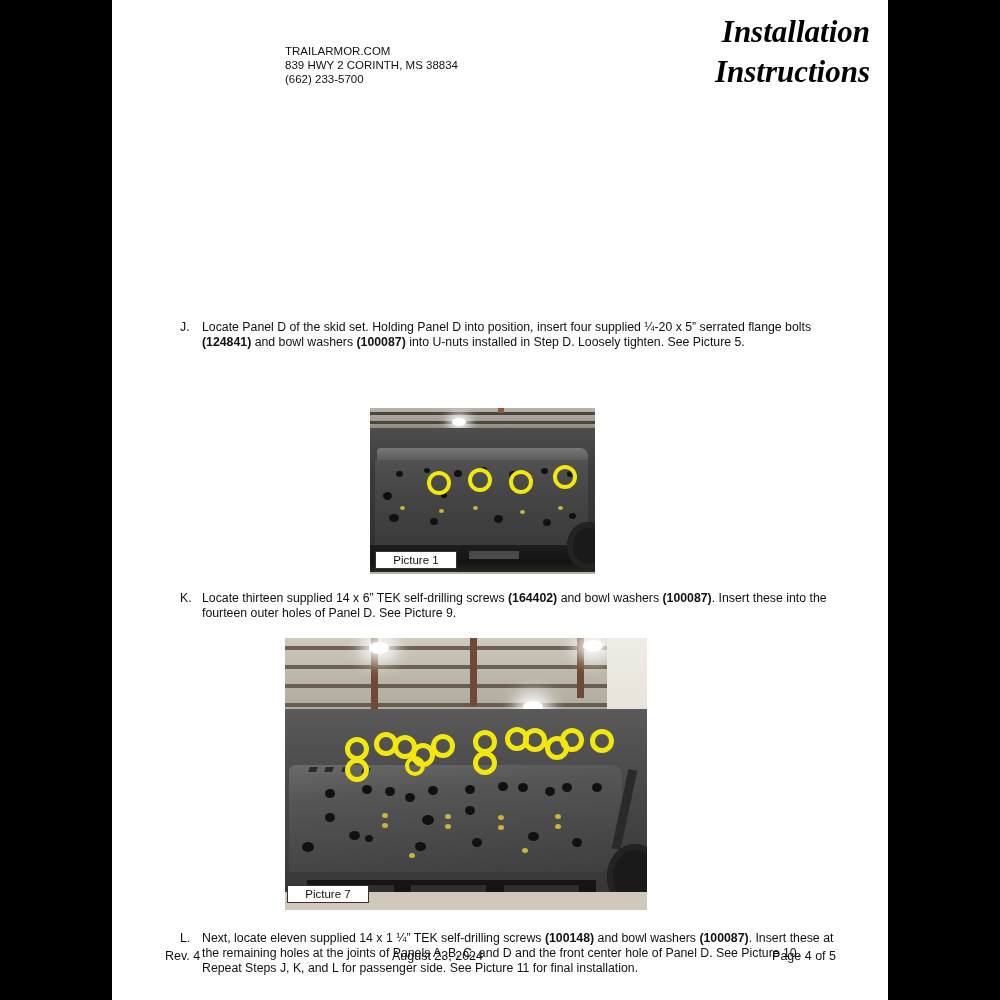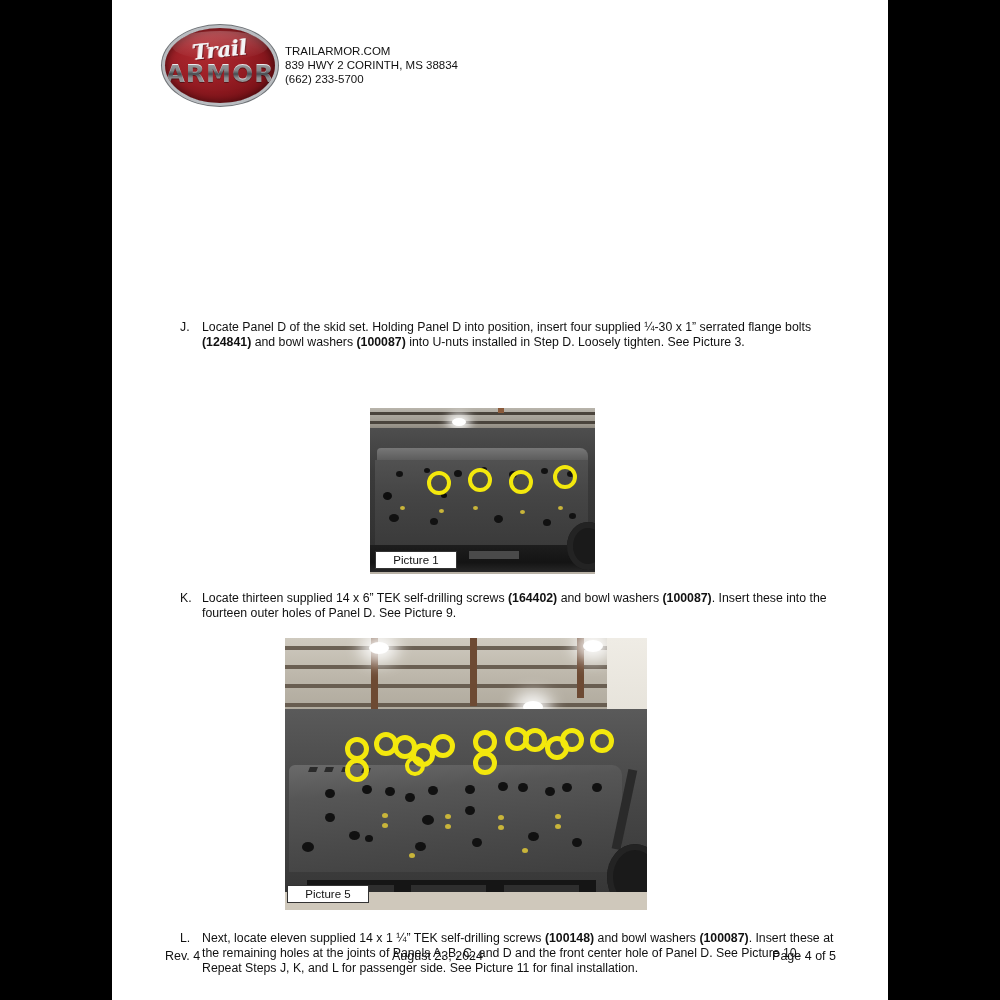--- a/index.html
+++ b/index.html
@@ -113,40 +113,38 @@
   .footer .c{position:absolute;left:0;width:651px;text-align:center;}
   .footer .r{position:absolute;right:52px;}
 </style>
 </head>
 <body>
 
 <div id="page">
 
   <div class="header">
 
-    <div class="logo-wrap">
-      <div class="logo-oval">
-        <div class="logo-trail">Trail</div>
-        <div class="logo-armor">ARMOR</div>
-      </div>
-    </div>
 
     <div class="addr">
       <div>TRAILARMOR.COM</div>
       <div>839 HWY 2 CORINTH, MS 38834</div>
       <div>(662) 233-5700</div>
     </div>
 
+    <div class="doc-title">
+      <div>Installation</div>
+      <div>Instructions</div>
+    </div>
   </div>
 
   <div class="content">
 
     <div class="step" id="step-J" style="top:200px;">
       <div class="bullet">J.</div>
-      <div class="body" id="step-J-body"><span>Locate Panel D of the skid set. Holding Panel D into position, insert four supplied ¼-30 x 1” serrated flange bolts </span><b>(124841)</b><span> and bowl washers </span><b>(100087)</b><span> into U-nuts installed in Step D. Loosely tighten. See Picture 3.</span></div>
+      <div class="body" id="step-J-body"><span>Locate Panel D of the skid set. Holding Panel D into position, insert four supplied ¼-20 x 5” serrated flange bolts </span><b>(124841)</b><span> and bowl washers </span><b>(100087)</b><span> into U-nuts installed in Step D. Loosely tighten. See Picture 5.</span></div>
     </div>
 
     <div class="fig" id="fig8" style="left:258px;top:288px;width:225px;height:166px;">
       <div class="p8-ceiling">
         <div class="p8-beam" style="top:4px;"></div>
         <div class="p8-beam" style="top:13px;"></div>
         <div class="p8-beam" style="top:23px;"></div>
         <div class="p8-post" style="left:128px;"></div>
         <div class="p8-light" style="left:82px;top:10px;"></div>
       </div>
@@ -272,21 +270,21 @@
       <div class="ring" style="left:188px;top:92px;width:24px;height:24px;border-width:5px;"></div>
       <div class="ring" style="left:188px;top:113px;width:24px;height:24px;border-width:5px;"></div>
       <div class="ring" style="left:220px;top:89px;width:24px;height:24px;border-width:5px;"></div>
       <div class="ring" style="left:238px;top:90px;width:24px;height:24px;border-width:5px;"></div>
       <div class="ring" style="left:260px;top:98px;width:24px;height:24px;border-width:5px;"></div>
       <div class="ring" style="left:275px;top:90px;width:24px;height:24px;border-width:5px;"></div>
       <div class="ring" style="left:305px;top:91px;width:24px;height:24px;border-width:5px;"></div>
       <div class="ring" style="left:120px;top:118px;width:20px;height:20px;border-width:4px;"></div>
     </div>
 
-    <div class="cap" style="left:175px;top:765px;width:80px;">Picture 5</div>
+    <div class="cap" style="left:175px;top:765px;width:80px;">Picture 7</div>
 
     <div class="step" id="step-L" style="top:811px;">
       <div class="bullet">L.</div>
       <div class="body" id="step-L-body"><span>Next, locate eleven supplied 14 x 1 ¼” TEK self-drilling screws </span><b>(100148)</b><span> and bowl washers </span><b>(100087)</b><span>. Insert these at the remaining holes at the joints of Panels A, B, C, and D and the front center hole of Panel D. See Picture 10. Repeat Steps J, K, and L for passenger side. See Picture 11 for final installation.</span></div>
     </div>
   </div>
 
   <div class="footer" style="top:949px;">
     <div class="l">Rev. 4</div>
     <div class="c">August 23, 2024</div>

